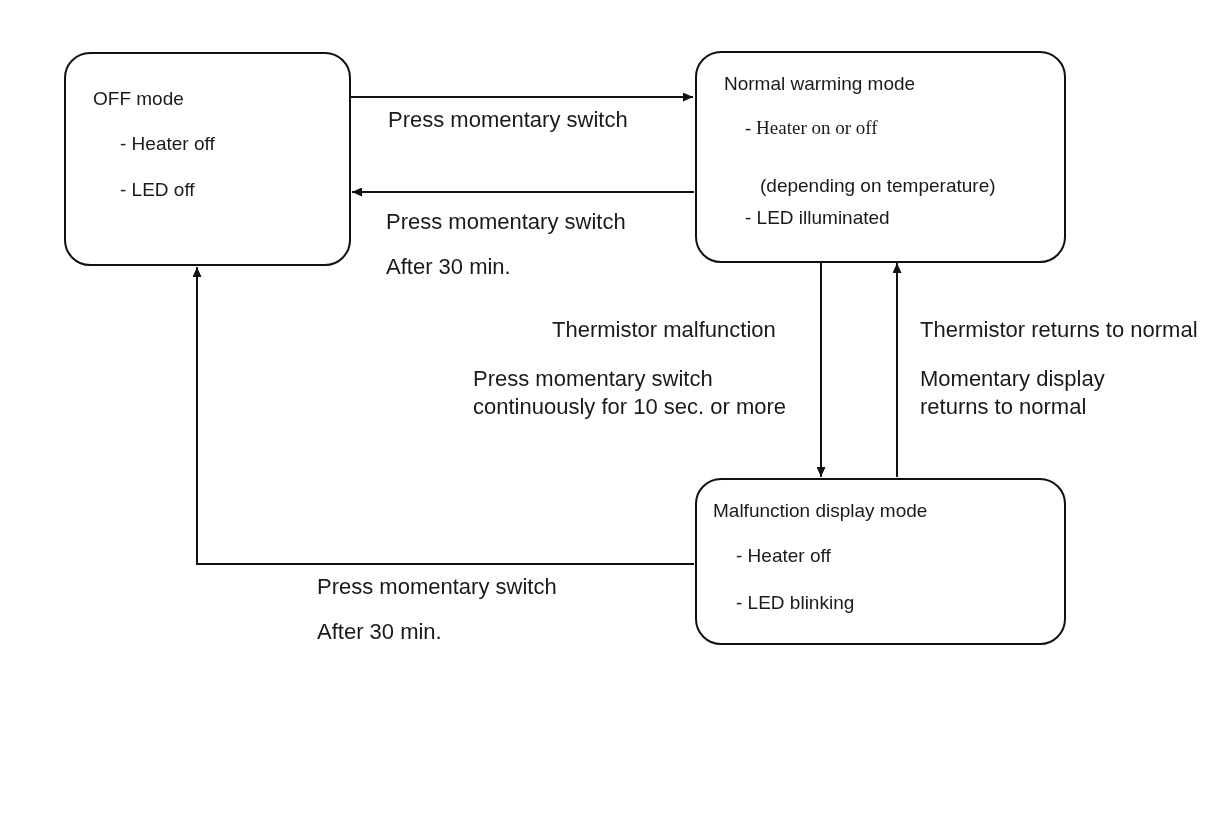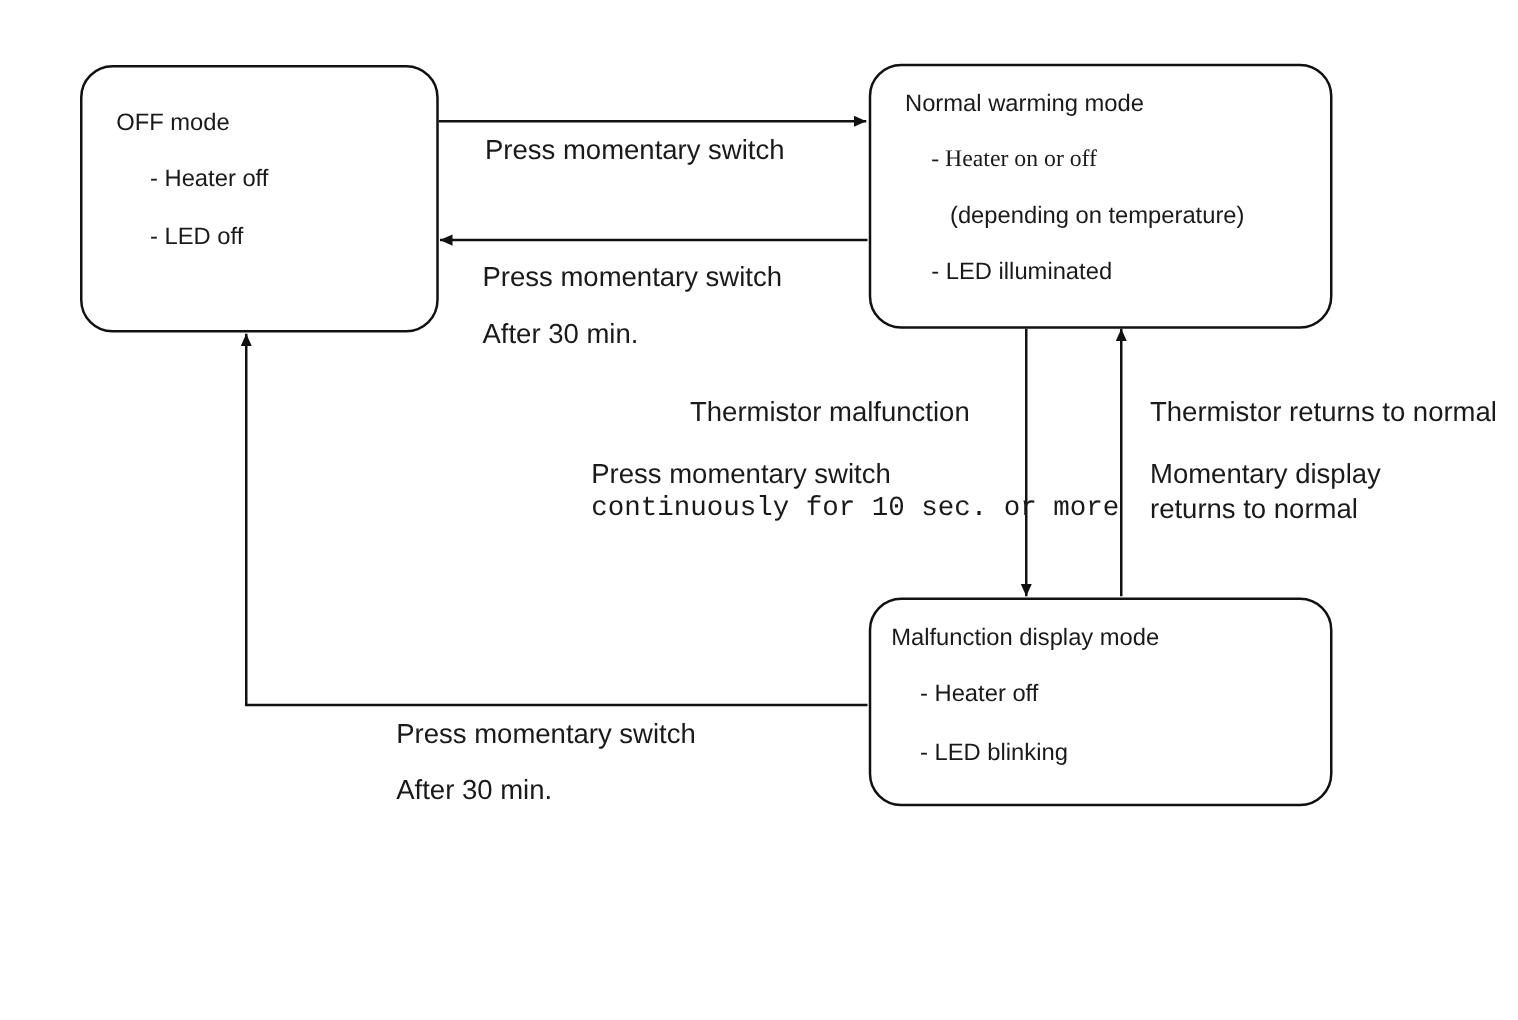--- a/index.html
+++ b/index.html
@@ -89,36 +89,36 @@
   </svg>
 
   <div class="state-box" style="left:64px; top:52px; width:287px; height:214px;"></div>
   <div class="state-title" style="left:93px; top:89px;">OFF mode</div>
   <div class="state-line" style="left:120px; top:134px;">- Heater off</div>
   <div class="state-line" style="left:120px; top:180px;">- LED off</div>
 
   <div class="state-box" style="left:695px; top:51px; width:371px; height:212px;"></div>
   <div class="state-title" style="left:724px; top:74px;">Normal warming mode</div>
   <div class="state-line" style="left:745px; top:118px;font-family:Liberation Serif, serif;">- Heater on or off</div>
-  <div class="state-line" style="left:760px; top:163px;">(depending on temperature)</div>
+  <div class="state-line" style="left:760px; top:176px;">(depending on temperature)</div>
   <div class="state-line" style="left:745px; top:208px;">- LED illuminated</div>
 
   <div class="state-box" style="left:695px; top:478px; width:371px; height:167px;"></div>
   <div class="state-title" style="left:713px; top:501px;">Malfunction display mode</div>
   <div class="state-line" style="left:736px; top:546px;">- Heater off</div>
   <div class="state-line" style="left:736px; top:593px;">- LED blinking</div>
 
   <div class="edge-label" style="left:388px; top:110px;">Press momentary switch</div>
 
   <div class="edge-label" style="left:386px; top:212px;">Press momentary switch</div>
   <div class="edge-label" style="left:386px; top:257px;">After 30 min.</div>
 
   <div class="edge-label" style="left:552px; top:320px;">Thermistor malfunction</div>
   <div class="edge-label" style="left:473px; top:369px;">Press momentary switch</div>
-  <div class="edge-label" style="left:473px; top:397px;font-family:Liberation Mono, monospace;">continuously for 10 sec. or more</div>
+  <div class="edge-label" style="left:473px; top:397px;">continuously for 10 sec. or more</div>
 
   <div class="edge-label" style="left:920px; top:320px;">Thermistor returns to normal</div>
   <div class="edge-label" style="left:920px; top:369px;">Momentary display</div>
   <div class="edge-label" style="left:920px; top:397px;">returns to normal</div>
 
   <div class="edge-label" style="left:317px; top:577px;">Press momentary switch</div>
   <div class="edge-label" style="left:317px; top:622px;">After 30 min.</div>
 
 </div>
 

